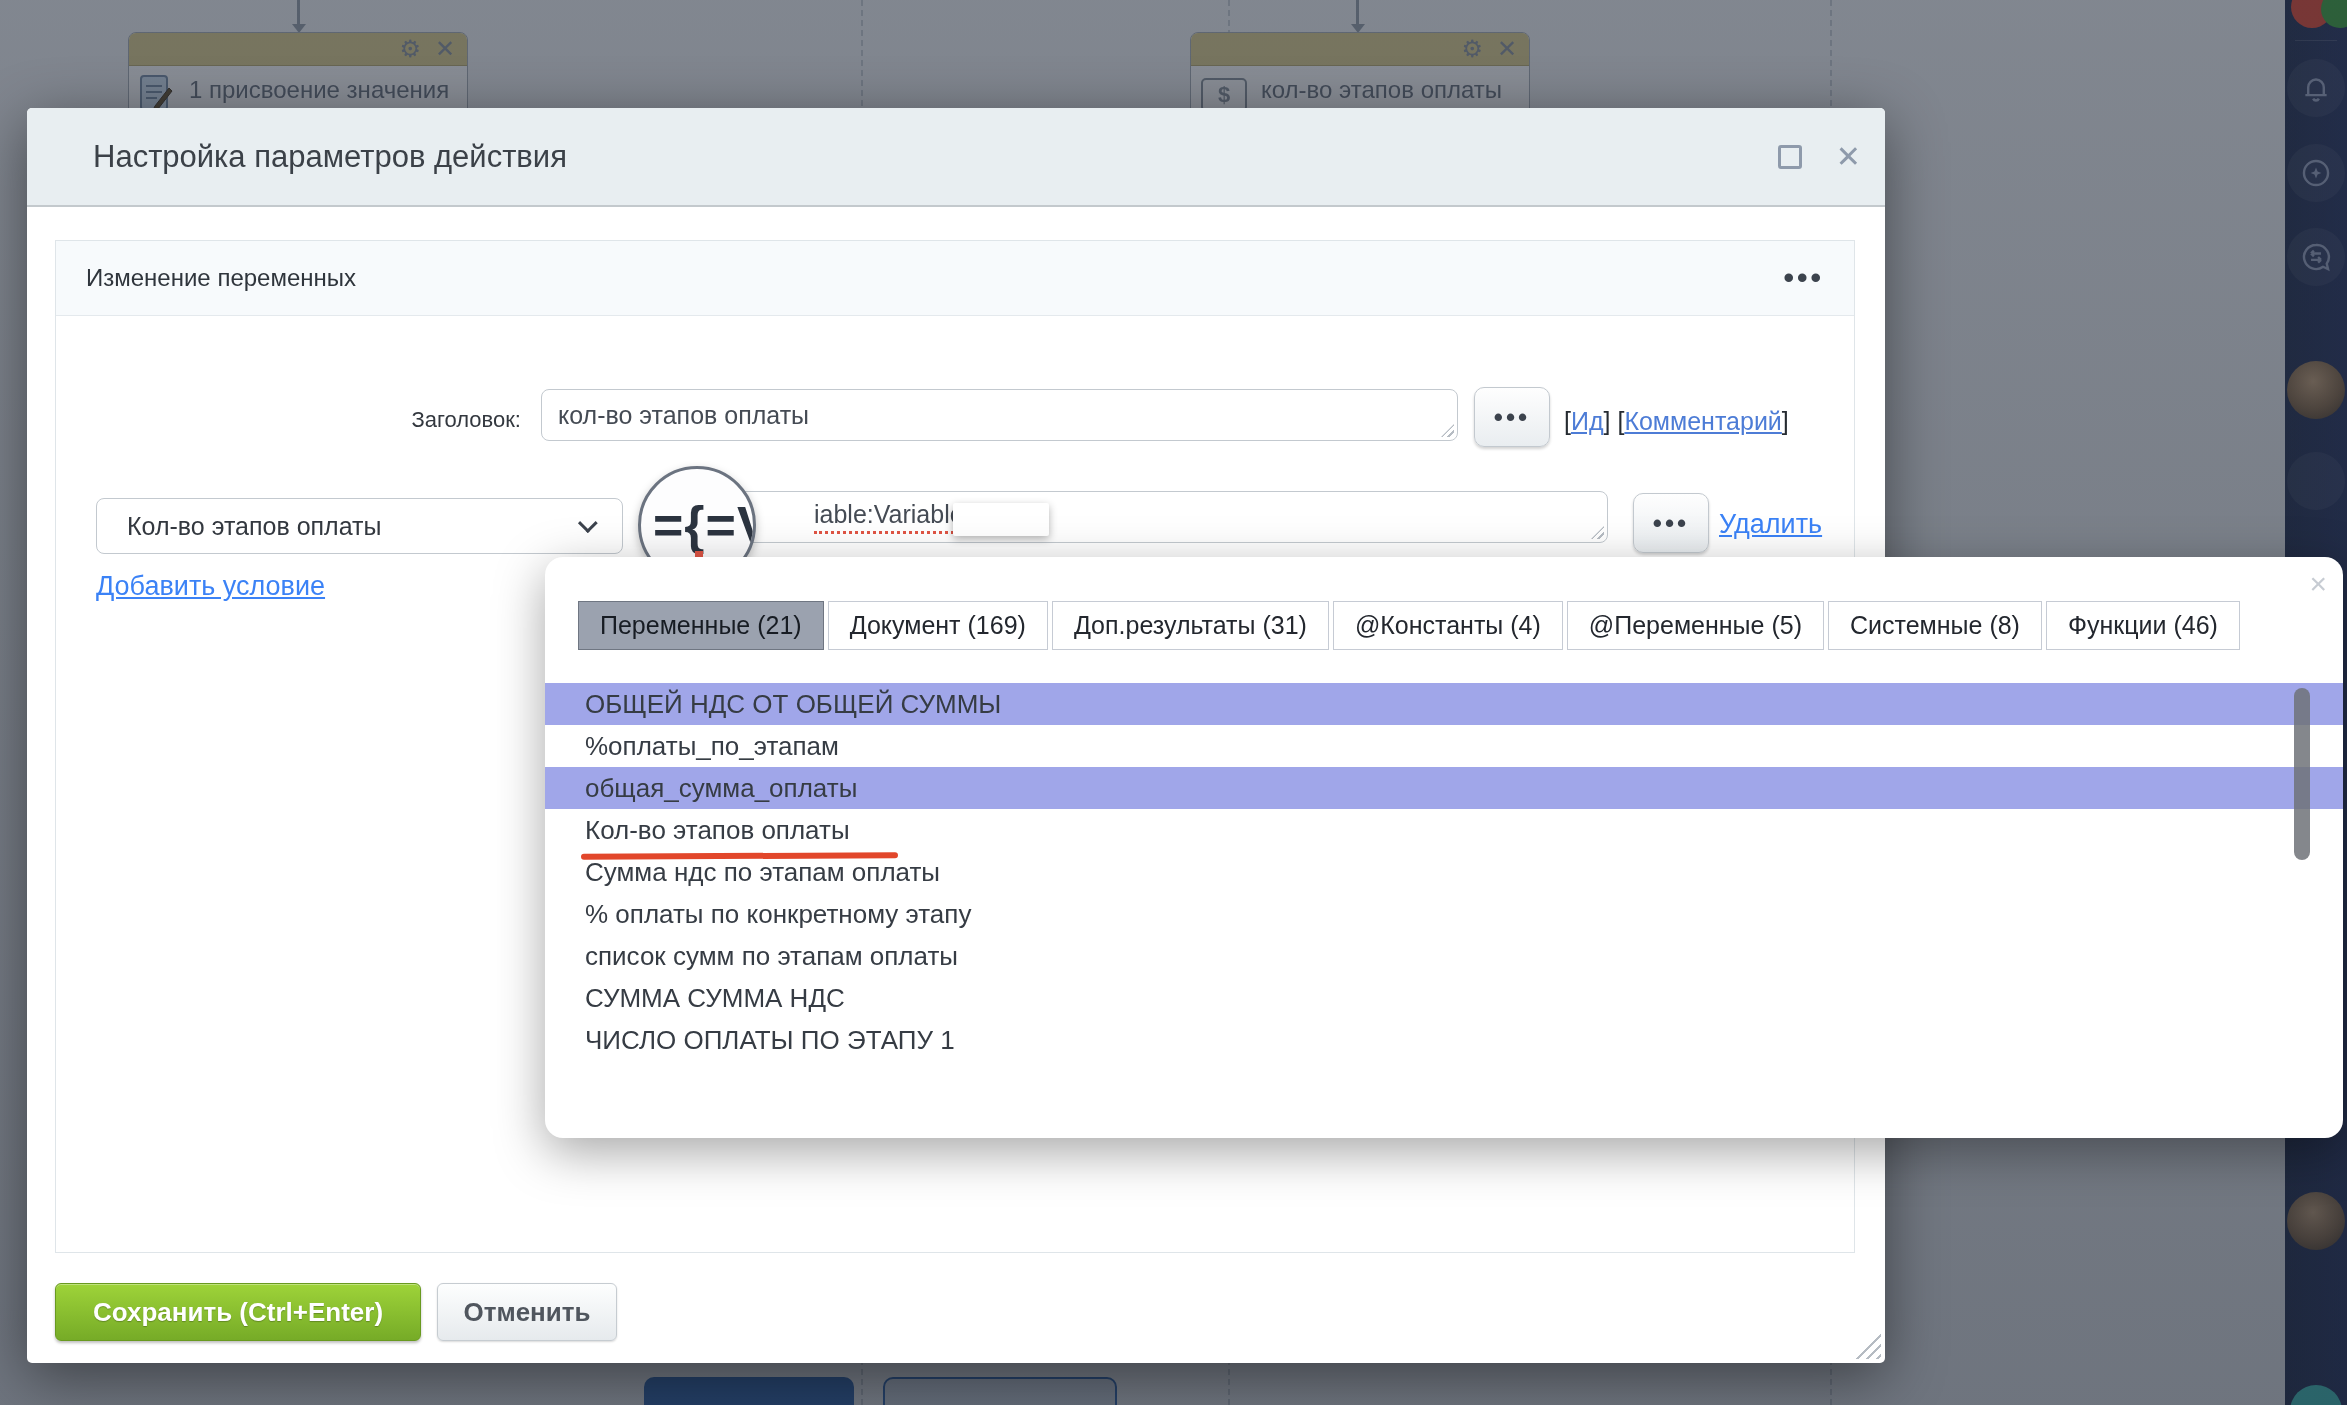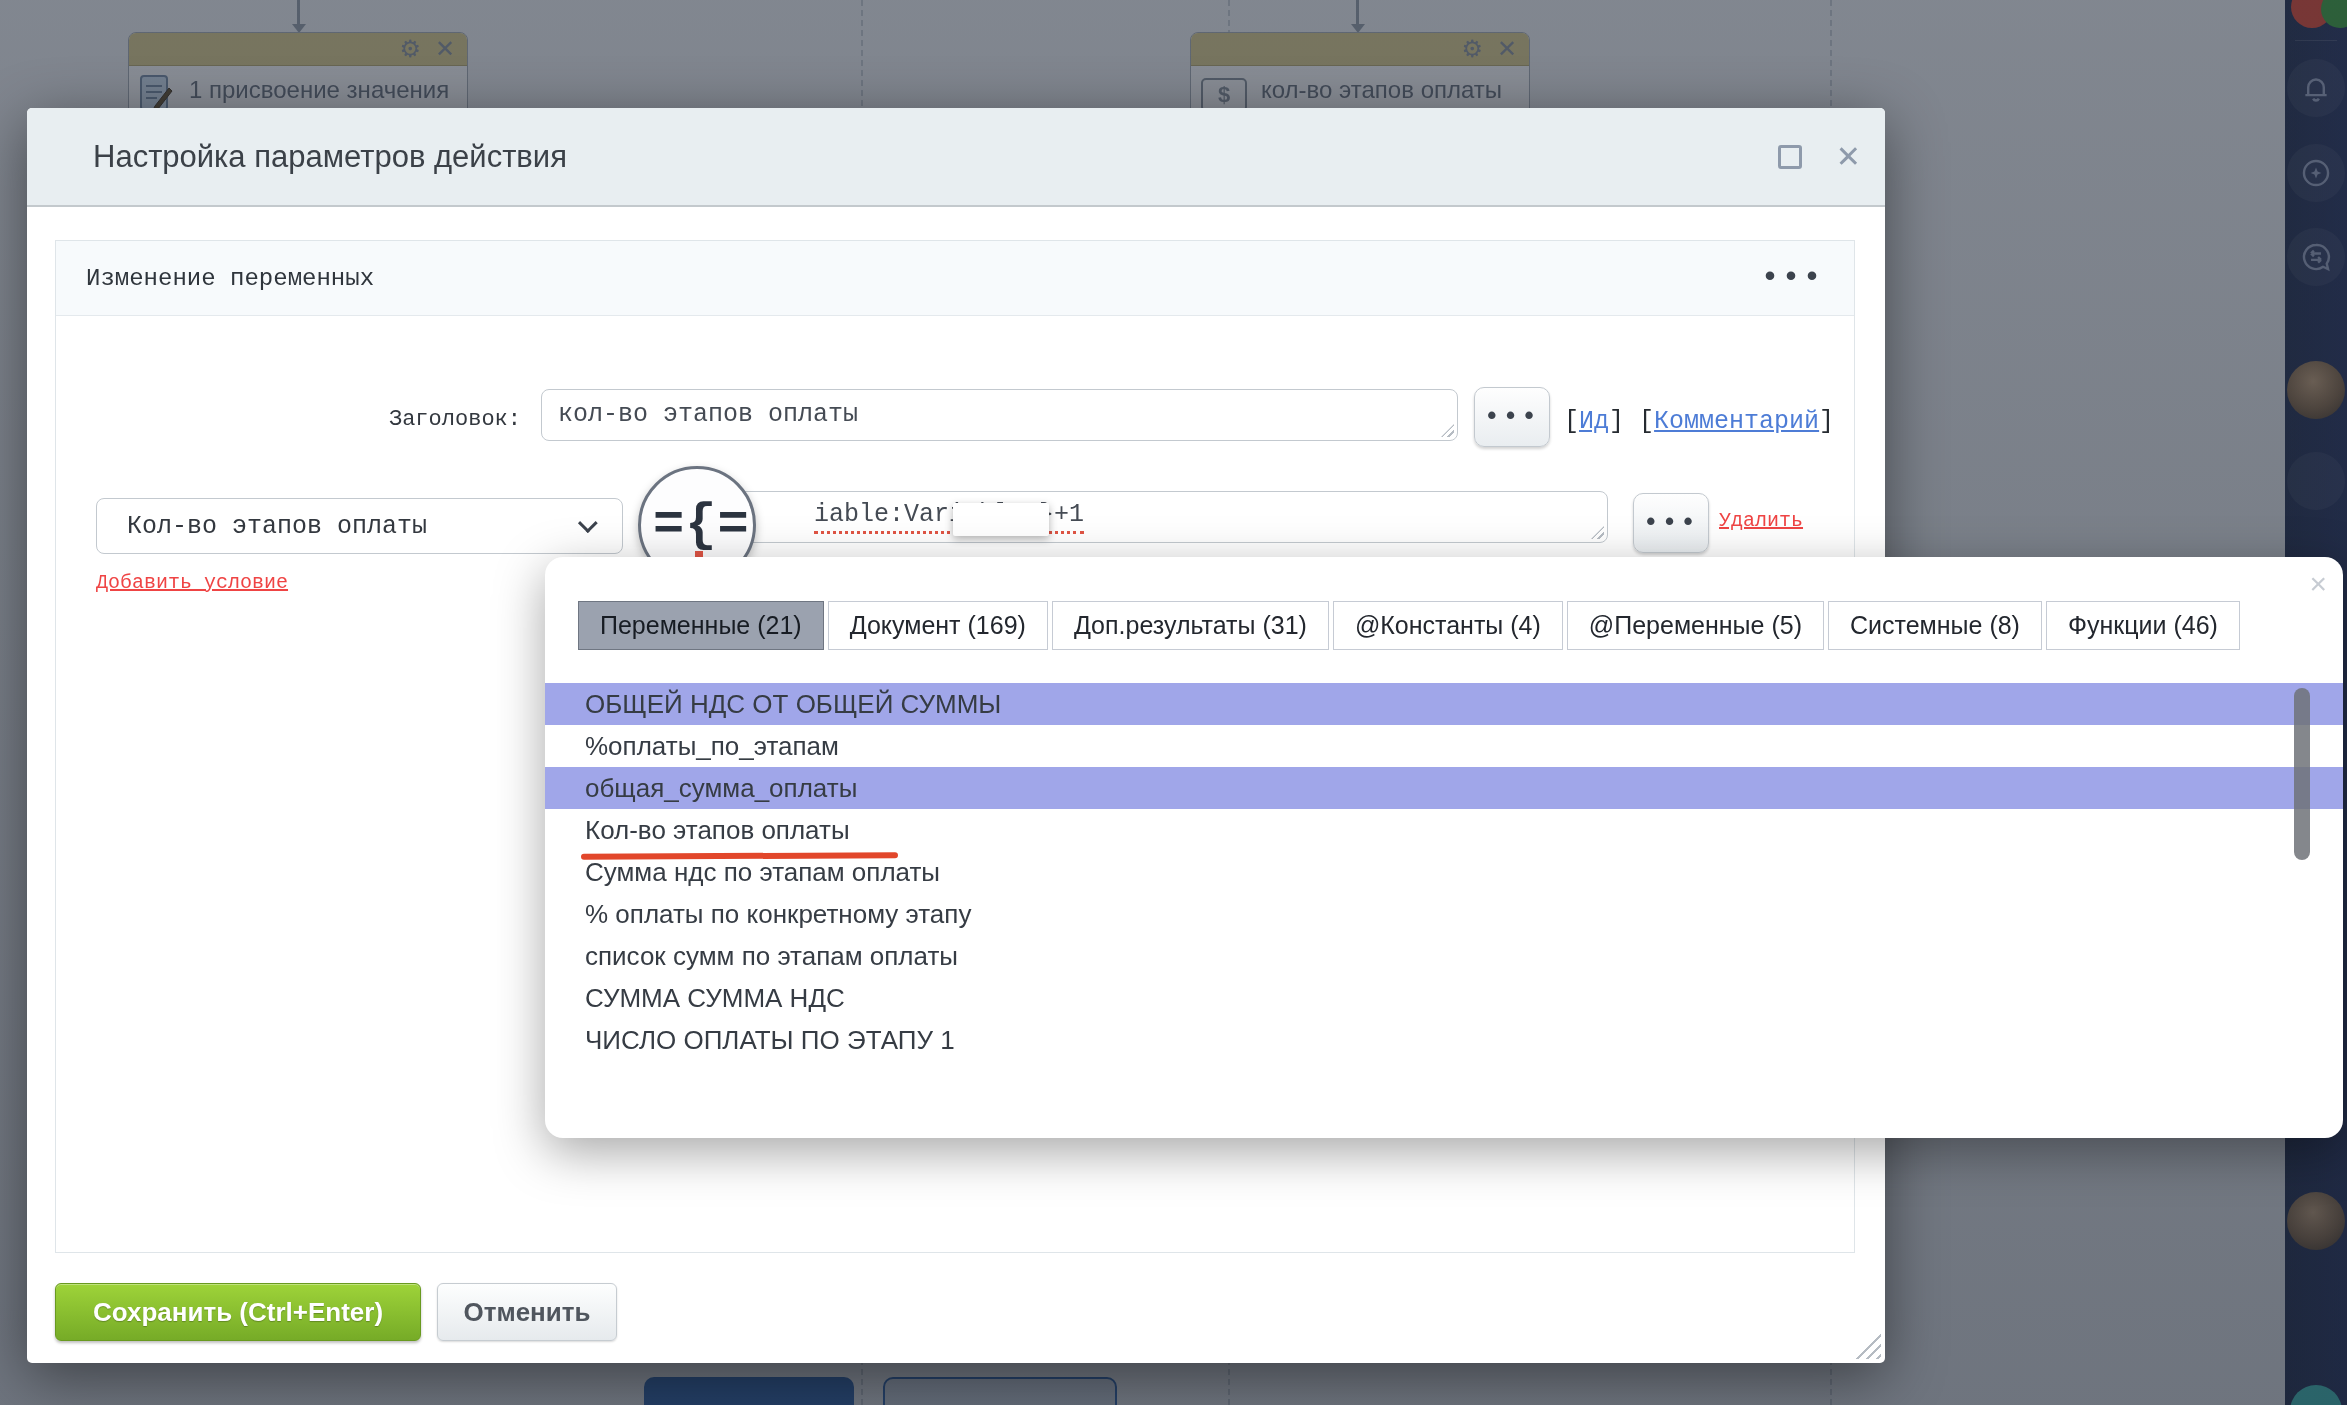--- a/index.html
+++ b/index.html
@@ -35,35 +35,35 @@
   .overlay { position:absolute; inset:0; background:linear-gradient(rgba(23,31,45,0.50), rgba(20,28,42,0.58)); z-index:10; }
 
   
   .modal { position:absolute; left:27px; top:108px; width:1858px; height:1255px; background:#fff; border-radius:5px; box-shadow:0 14px 60px rgba(0,0,0,0.45); z-index:20; }
   .modal-hd { height:99px; background:#e8eef1; border-bottom:2px solid #c3c9cd; border-radius:5px 5px 0 0; display:flex; align-items:center; padding:0 24px 0 66px; }
   .modal-title { font-size:31px; color:#3b4148; }
   .win-btns { margin-left:auto; display:flex; align-items:center; gap:34px; }
   .maxi { width:24px; height:24px; border:3px solid #8e9aab; border-radius:3px; display:block; }
   .closx { font-size:30px; color:#8e9aab; line-height:24px; }
 
-  .panel { position:absolute; left:28px; top:132px; width:1800px; height:1013px; border:1px solid #dfe5e9; background:#fff;font-family:Liberation Mono, monospace; }
+  .panel { position:absolute; left:28px; top:132px; width:1800px; height:1013px; border:1px solid #dfe5e9; background:#fff; }
   .panel-hd { height:75px; background:#f7fafc; border-bottom:1px solid #e4e9ed; display:flex; align-items:center; padding:0 30px; }
   .panel-title { font-size:24px; color:#2f353c; }
   .panel-menu { margin-left:auto; font-size:30px; font-weight:bold; letter-spacing:3px; color:#3c434d; line-height:10px; }
 
   .form-label { position:absolute; left:300px; width:165px; top:166px; text-align:right; font-size:22px; color:#33383f; }
   .txt-input { position:absolute; background:#fff; border:1px solid #c3c9cf; border-radius:8px; font-size:25px; color:#454b54; }
   .input-title { left:485px; top:148px; width:917px; height:52px; padding:0 16px; }
   .rsz { position:absolute; right:3px; bottom:3px; width:13px; height:13px; background:repeating-linear-gradient(135deg, transparent 0 3px, #b6bcc3 3px 5px); clip-path:polygon(100% 0, 100% 100%, 0 100%); }
   .dots-btn { position:absolute; width:76px; height:60px; border:1px solid #c3c9cf; border-radius:10px; background:linear-gradient(#fefefe,#e9edf0); box-shadow:0 2px 3px rgba(0,0,0,0.18); display:flex; align-items:center; justify-content:center; font-size:26px; font-weight:bold; letter-spacing:3px; color:#3c434d; cursor:pointer; }
   .dots-1 { left:1418px; top:146px; }
   .dots-2 { left:1577px; top:252px; }
   .meta-links { position:absolute; left:1508px; top:166px; font-size:25px; color:#262b31; white-space:nowrap; }
   .meta-links a { color:#4d7cd6; text-decoration:underline; cursor:pointer; }
-  .blue-link { color:#ef4444; font-size:20px; text-decoration:underline; cursor:pointer; }
+  .blue-link { color:#3b82f6; font-size:27px; text-decoration:underline; cursor:pointer; }
   .del-link { position:absolute; left:1663px; top:268px; }
   .add-cond { position:absolute; left:40px; top:330px; }
 
   .select { position:absolute; left:40px; top:257px; width:527px; height:56px; background:#fff; border:1px solid #c3c9cf; border-radius:8px; font-size:25px; color:#33383f; display:flex; align-items:center; padding:0 30px; cursor:pointer; }
   .chev { margin-left:auto; width:14px; height:14px; border-right:3px solid #3c434d; border-bottom:3px solid #3c434d; transform:rotate(45deg) translateY(-4px); }
 
   .expr-input { left:645px; top:250px; width:907px; height:52px; display:flex; align-items:center; padding-left:112px; overflow:hidden; }
   .red-spell { border-bottom:3px dotted #e05545; padding-bottom:2px; white-space:nowrap; }
   .hint-box { position:absolute; left:897px; top:262px; width:96px; height:33px; background:#fff; border-radius:2px; box-shadow:0 3px 8px rgba(0,0,0,0.3); z-index:26; }
   .loupe { position:absolute; left:582px; top:225px; width:118px; height:118px; border-radius:50%; border:3px solid #6b7380; background:#fdfdfe; box-shadow:0 4px 10px rgba(0,0,0,0.25); z-index:27; overflow:hidden; display:flex; align-items:center; }

